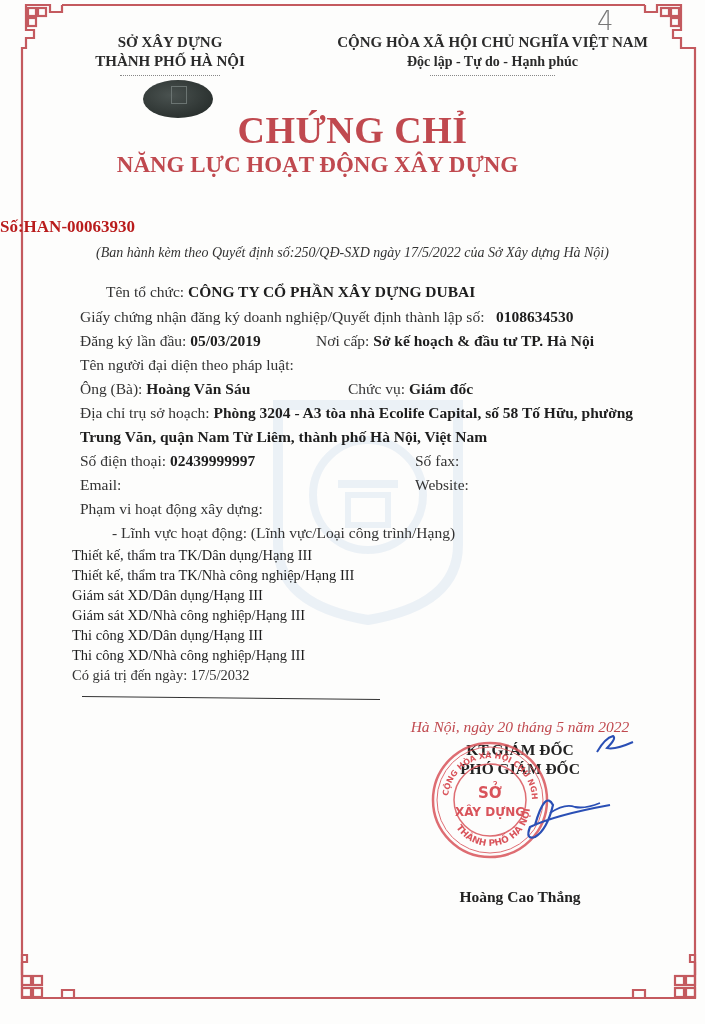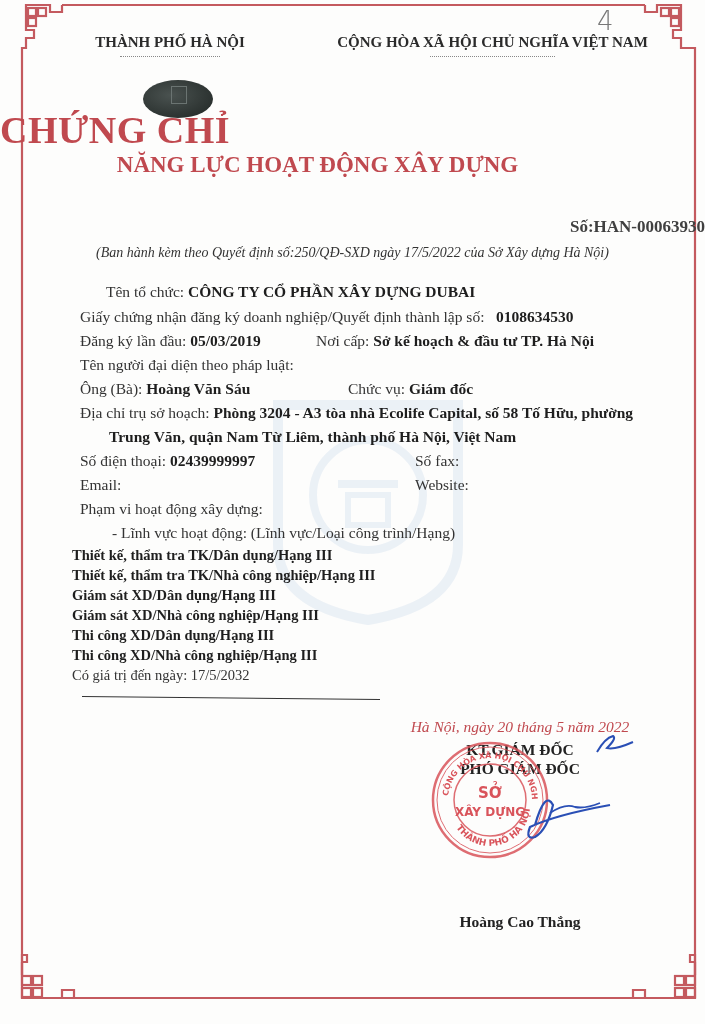--- a/index.html
+++ b/index.html
@@ -14,31 +14,31 @@
   .watermark {
     position:absolute; left:268px; top:395px; width:200px; height:230px;
     opacity:0.08;
   }
   .hdr-left { left:50px; top:33px; width:240px; text-align:center; font-weight:bold; font-size:15px; line-height:19px; color:#2b2b2b; }
   .hdr-right { left:320px; top:33px; width:345px; text-align:center; font-weight:bold; font-size:15px; line-height:19px; color:#2b2b2b; }
   .hdr-right .sub { font-size:14px; }
   .dots { border-bottom:1px dotted #888; height:0; }
   .emblem { left:143px; top:80px; width:70px; height:38px; border-radius:50%; background:radial-gradient(ellipse at 40% 40%, #4a5250, #1f2523); }
   .emblem-inner { position:absolute; left:28px; top:6px; width:14px; height:16px; border:1px solid #6b7472; }
-  .title { left:0; width:705px; top:108px; text-align:left; font-weight:bold; font-size:38px; color:#c0494f; letter-spacing:0.5px; }
+  .title { left:0; width:705px; top:108px; text-align:center; font-weight:bold; font-size:38px; color:#c0494f; letter-spacing:0.5px; }
   .subtitle { left:0; width:635px; top:152px; text-align:center; font-weight:bold; font-size:23px; color:#c0494f; }
-  .certno { left:0; width:705px; top:217px; text-align:right; font-weight:bold; font-size:17px; color:#404040; }
+  .certno { left:0; width:705px; top:217px; text-align:left; font-weight:bold; font-size:17px; color:#b91c1c; }
   .issued { left:0; width:705px; top:245px; text-align:center; font-style:italic; font-size:14px; color:#333; }
   .line { left:80px; font-size:15.5px; color:#333; white-space:nowrap; }
   .line b { color:#1e1e1e; }
-  .scope { left:72px; font-size:14.5px; font-weight:bold; color:#1e1e1e; white-space:nowrap; }
+  .scope { left:72px; font-size:14.5px; font-weight:normal; color:#1e1e1e; white-space:nowrap; }
   .rule { left:82px; top:696px; width:298px; height:0; border-top:1.5px solid #333; transform:rotate(0.6deg); transform-origin:left; }
   .place-date { left:380px; top:718px; width:280px; text-align:center; font-style:italic; font-size:15.5px; color:#c0494f; }
   .sig-title { left:380px; width:280px; text-align:center; font-weight:bold; font-size:15.5px; color:#222; }
-  .signer { left:380px; top:913px; width:280px; text-align:center; font-weight:bold; font-size:15.5px; color:#222; }
+  .signer { left:380px; top:888px; width:280px; text-align:center; font-weight:bold; font-size:15.5px; color:#222; }
   .stamp { left:430px; top:740px; width:120px; height:120px; }
   .signature { left:505px; top:785px; width:110px; height:60px; }
   .initial { left:595px; top:728px; width:40px; height:30px; }
   .page-number { left:597px; top:6px; font-family:"DejaVu Sans", sans-serif; font-size:26px; color:#777; font-weight:300; }
 </style>
 </head>
 <body>
 
 <svg class="frame-svg" width="705" height="1024" viewBox="0 0 705 1024">
   <g fill="none" stroke="#c45a5f" stroke-width="2.2">
@@ -77,29 +77,31 @@
 <svg class="watermark" viewBox="0 0 200 230">
   <path d="M10 10 L190 10 L190 150 Q190 210 100 225 Q10 210 10 150 Z" fill="none" stroke="#2a6bb5" stroke-width="10"></path>
   <circle cx="100" cy="100" r="55" fill="none" stroke="#2a6bb5" stroke-width="8"></circle>
   <rect x="70" y="85" width="60" height="8" fill="#2a6bb5"></rect>
   <rect x="80" y="100" width="40" height="30" fill="none" stroke="#2a6bb5" stroke-width="6"></rect>
 </svg>
 
 <div class="abs page-number">4</div>
 
 <div class="abs hdr-left">
+  <div>SỞ XÂY DỰNG</div>
   <div>THÀNH PHỐ HÀ NỘI</div>
   <div class="dots" style="width:100px;margin:4px auto 0;"></div>
 </div>
 <div class="abs emblem">
     <div class="emblem-inner"></div>
   </div>
 
 <div class="abs hdr-right">
   <div>CỘNG HÒA XÃ HỘI CHỦ NGHĨA VIỆT NAM</div>
+  <div class="sub">Độc lập - Tự do - Hạnh phúc</div>
   <div class="dots" style="width:125px;margin:4px auto 0;"></div>
 </div>
 
 <div class="abs title">CHỨNG CHỈ</div>
 <div class="abs subtitle">NĂNG LỰC HOẠT ĐỘNG XÂY DỰNG</div>
 <div class="abs certno">Số:HAN-00063930</div>
 <div class="abs issued">(Ban hành kèm theo Quyết định số:250/QĐ-SXD ngày 17/5/2022 của Sở Xây dựng Hà Nội)</div>
 
 <div class="abs line" style="top:283px;margin-left:26px;">
   <span>Tên tổ chức:</span>
@@ -123,21 +125,21 @@
   <b>Hoàng Văn Sáu</b>
 </div>
 <div class="abs line" style="top:380px;left:348px;">
   <span>Chức vụ:</span>
   <b>Giám đốc</b>
 </div>
 <div class="abs line" style="top:404px;">
   <span>Địa chỉ trụ sở hoạch:</span>
   <b>Phòng 3204 - A3 tòa nhà Ecolife Capital, số 58 Tố Hữu, phường</b>
 </div>
-<div class="abs line" style="top:428px;margin-left:29px;">
+<div class="abs line" style="top:428px;">
   <b>Trung Văn, quận Nam Từ Liêm, thành phố Hà Nội, Việt Nam</b>
 </div>
 <div class="abs line" style="top:452px;">
   <span>Số điện thoại:</span>
   <b>02439999997</b>
 </div>
 <div class="abs line" style="top:452px;left:415px;">
   <span>Số fax:</span>
 </div>
 <div class="abs line" style="top:476px;">

